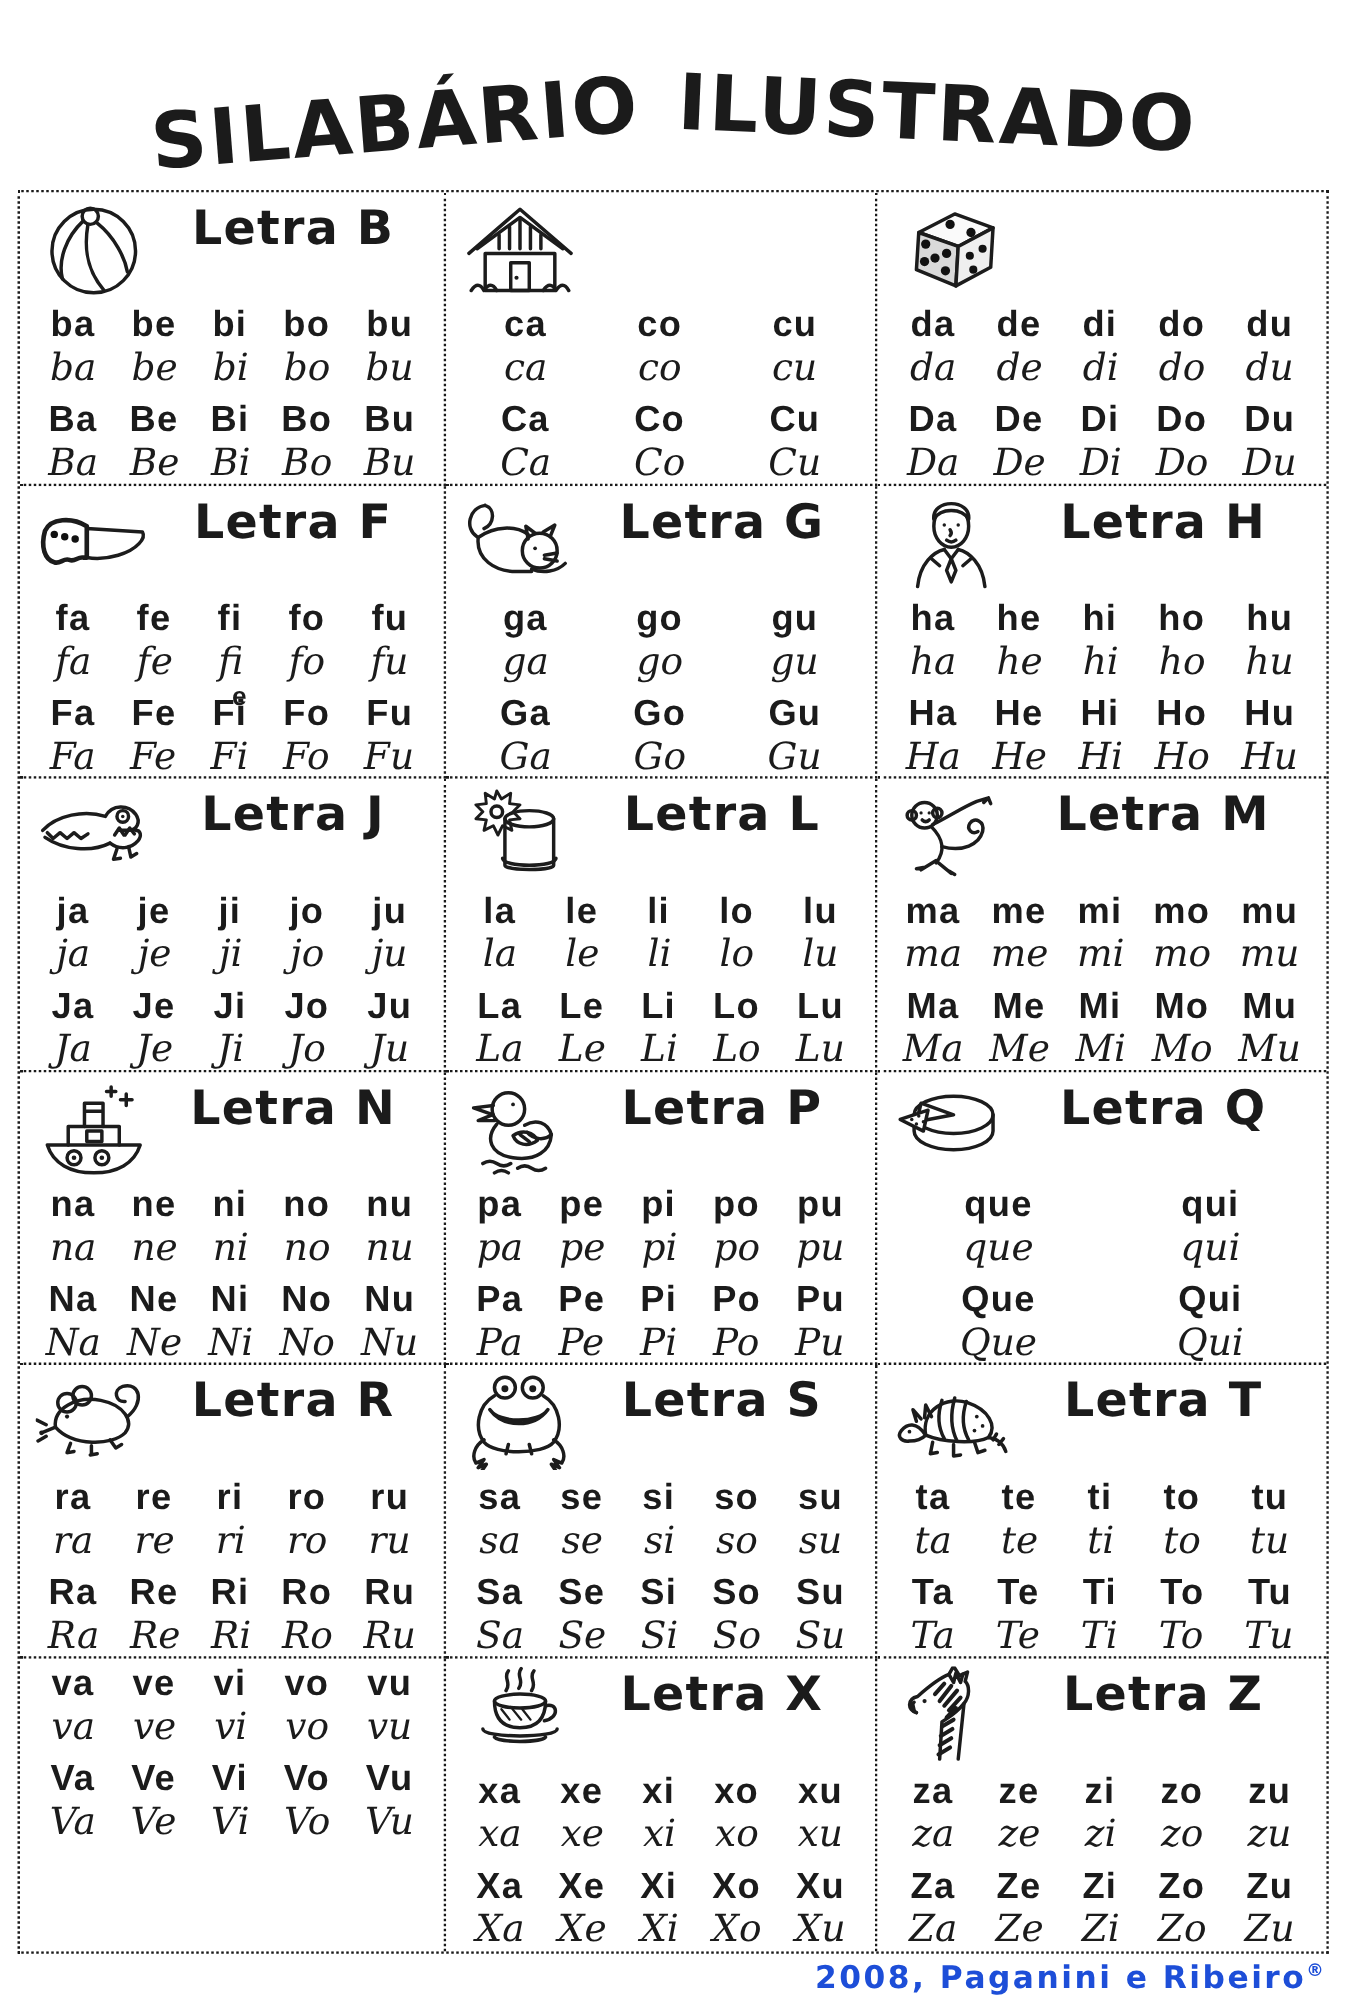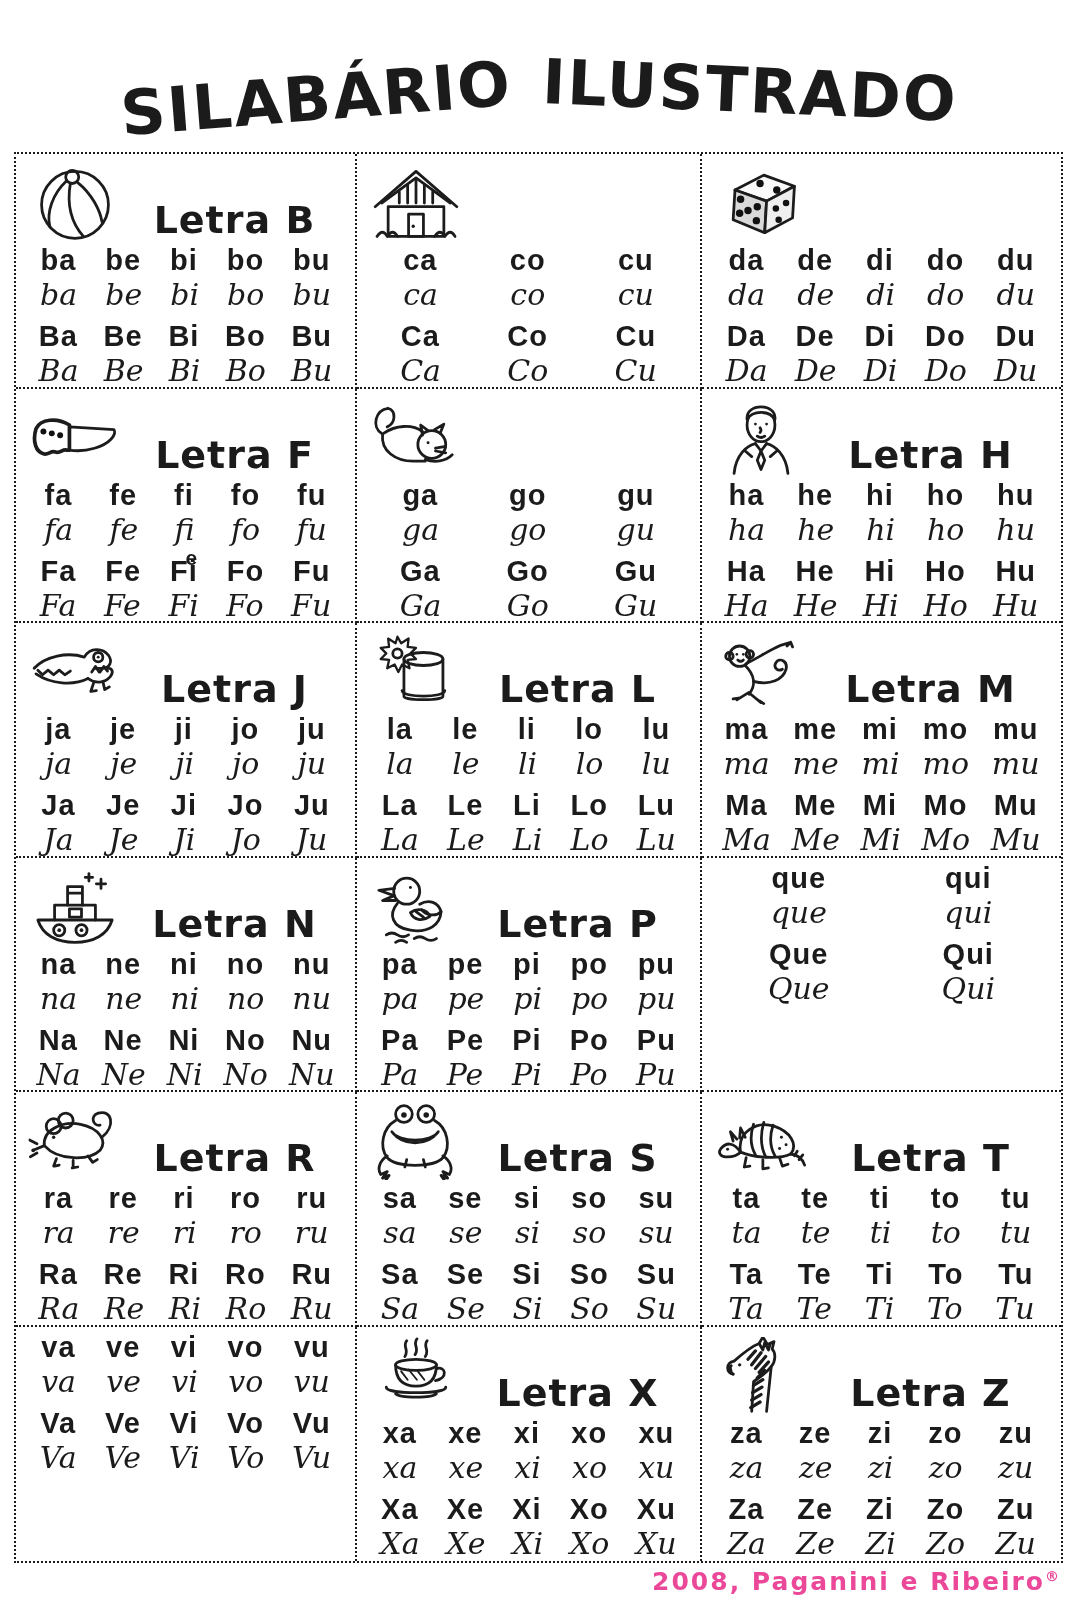--- a/index.html
+++ b/index.html
@@ -9,34 +9,34 @@
          font-size:62px;letter-spacing:2px;white-space:nowrap}
   .title .w1{display:inline-block;transform:rotate(-4.5deg) translateY(4px)}
   .title .w2{display:inline-block;transform:rotate(2.5deg) translateY(-4px);margin-left:30px}
   #grid{position:absolute;left:14px;top:152px;width:1049px;height:1411px;display:grid;
         grid-template-columns:341px 345px 1fr;grid-template-rows:repeat(6,1fr);
         border:2px dotted #1a1a1a;box-sizing:border-box}
   .cell{border-right:2px dotted #1a1a1a;border-bottom:2px dotted #1a1a1a;box-sizing:border-box;
         display:flex;flex-direction:column;padding:4px 6px 8px;overflow:hidden;background:#fff}
   .cell:nth-child(3n){border-right:none}
   .cell:nth-child(n+16){border-bottom:none}
-  .cell-header{display:flex;align-items:flex-end;height:82px;flex:0 0 auto;padding:2px 4px}
+  .cell-header{display:flex;align-items:flex-start;height:82px;flex:0 0 auto;padding:2px 4px}
   .icon{width:98px;height:78px;flex:0 0 auto}
   .icon svg{width:100%;height:100%}
   .cell-title{flex:1;text-align:center;font-size:38px;font-weight:bold;letter-spacing:1px}
   .rows{flex:1;display:flex;flex-direction:column;justify-content:flex-start;padding:0 4px}
   .syl-row{display:flex;justify-content:space-around;align-items:baseline}
   .syl-row.gap{margin-top:8px}
   .print{font-family:"Liberation Sans","DejaVu Sans",sans-serif;font-weight:bold;font-size:29px;
          letter-spacing:1px}
   .cursive{font-family:"DejaVu Serif",serif;font-style:italic;font-size:30px}
   .syl{position:relative;display:inline-block}
   .subnote{position:absolute;left:55%;top:34px;font-size:21px;font-weight:bold;font-style:normal;
            font-family:"Liberation Sans",sans-serif}
-  .footer{position:absolute;right:18px;bottom:4px;font-weight:bold;font-size:25px;color:#ec4899;
+  .footer{position:absolute;right:18px;bottom:4px;font-weight:bold;font-size:25px;color:#1d4ed8;
           letter-spacing:2px}
   .footer sup{font-size:14px;letter-spacing:0}
   .ic{stroke:#1c1c1c;stroke-width:3;fill:none;stroke-linecap:round;stroke-linejoin:round}
   #sprite{position:absolute;width:0;height:0;overflow:hidden}
 </style>
 </head>
 <body>
 
 <svg id="sprite" xmlns="http://www.w3.org/2000/svg">
   <symbol id="sym-ball-icon" viewBox="0 0 100 84">
@@ -416,20 +416,21 @@
           <span class="syl"><span>Fo</span></span>
           <span class="syl"><span>Fu</span></span>
         </div>
       </div>
     </div>
     <div class="cell">
       <div class="cell-header">
         <span class="icon"><svg viewBox="0 0 100 84" aria-hidden="true">
             <use href="#sym-cat-icon"></use>
           </svg></span>
+        <span class="cell-title">Letra G</span>
       </div>
       <div class="rows">
         <div class="syl-row print">
           <span class="syl"><span>ga</span></span>
           <span class="syl"><span>go</span></span>
           <span class="syl"><span>gu</span></span>
         </div>
         <div class="syl-row cursive">
           <span class="syl"><span>ga</span></span>
           <span class="syl"><span>go</span></span>
@@ -669,20 +670,26 @@
         <div class="syl-row cursive">
           <span class="syl"><span>Pa</span></span>
           <span class="syl"><span>Pe</span></span>
           <span class="syl"><span>Pi</span></span>
           <span class="syl"><span>Po</span></span>
           <span class="syl"><span>Pu</span></span>
         </div>
       </div>
     </div>
     <div class="cell">
+      <div class="cell-header">
+        <span class="icon"><svg viewBox="0 0 100 84" aria-hidden="true">
+            <use href="#sym-cheese-icon"></use>
+          </svg></span>
+        <span class="cell-title">Letra Q</span>
+      </div>
       <div class="rows">
         <div class="syl-row print">
           <span class="syl"><span>que</span></span>
           <span class="syl"><span>qui</span></span>
         </div>
         <div class="syl-row cursive">
           <span class="syl"><span>que</span></span>
           <span class="syl"><span>qui</span></span>
         </div>
         <div class="syl-row print gap">

